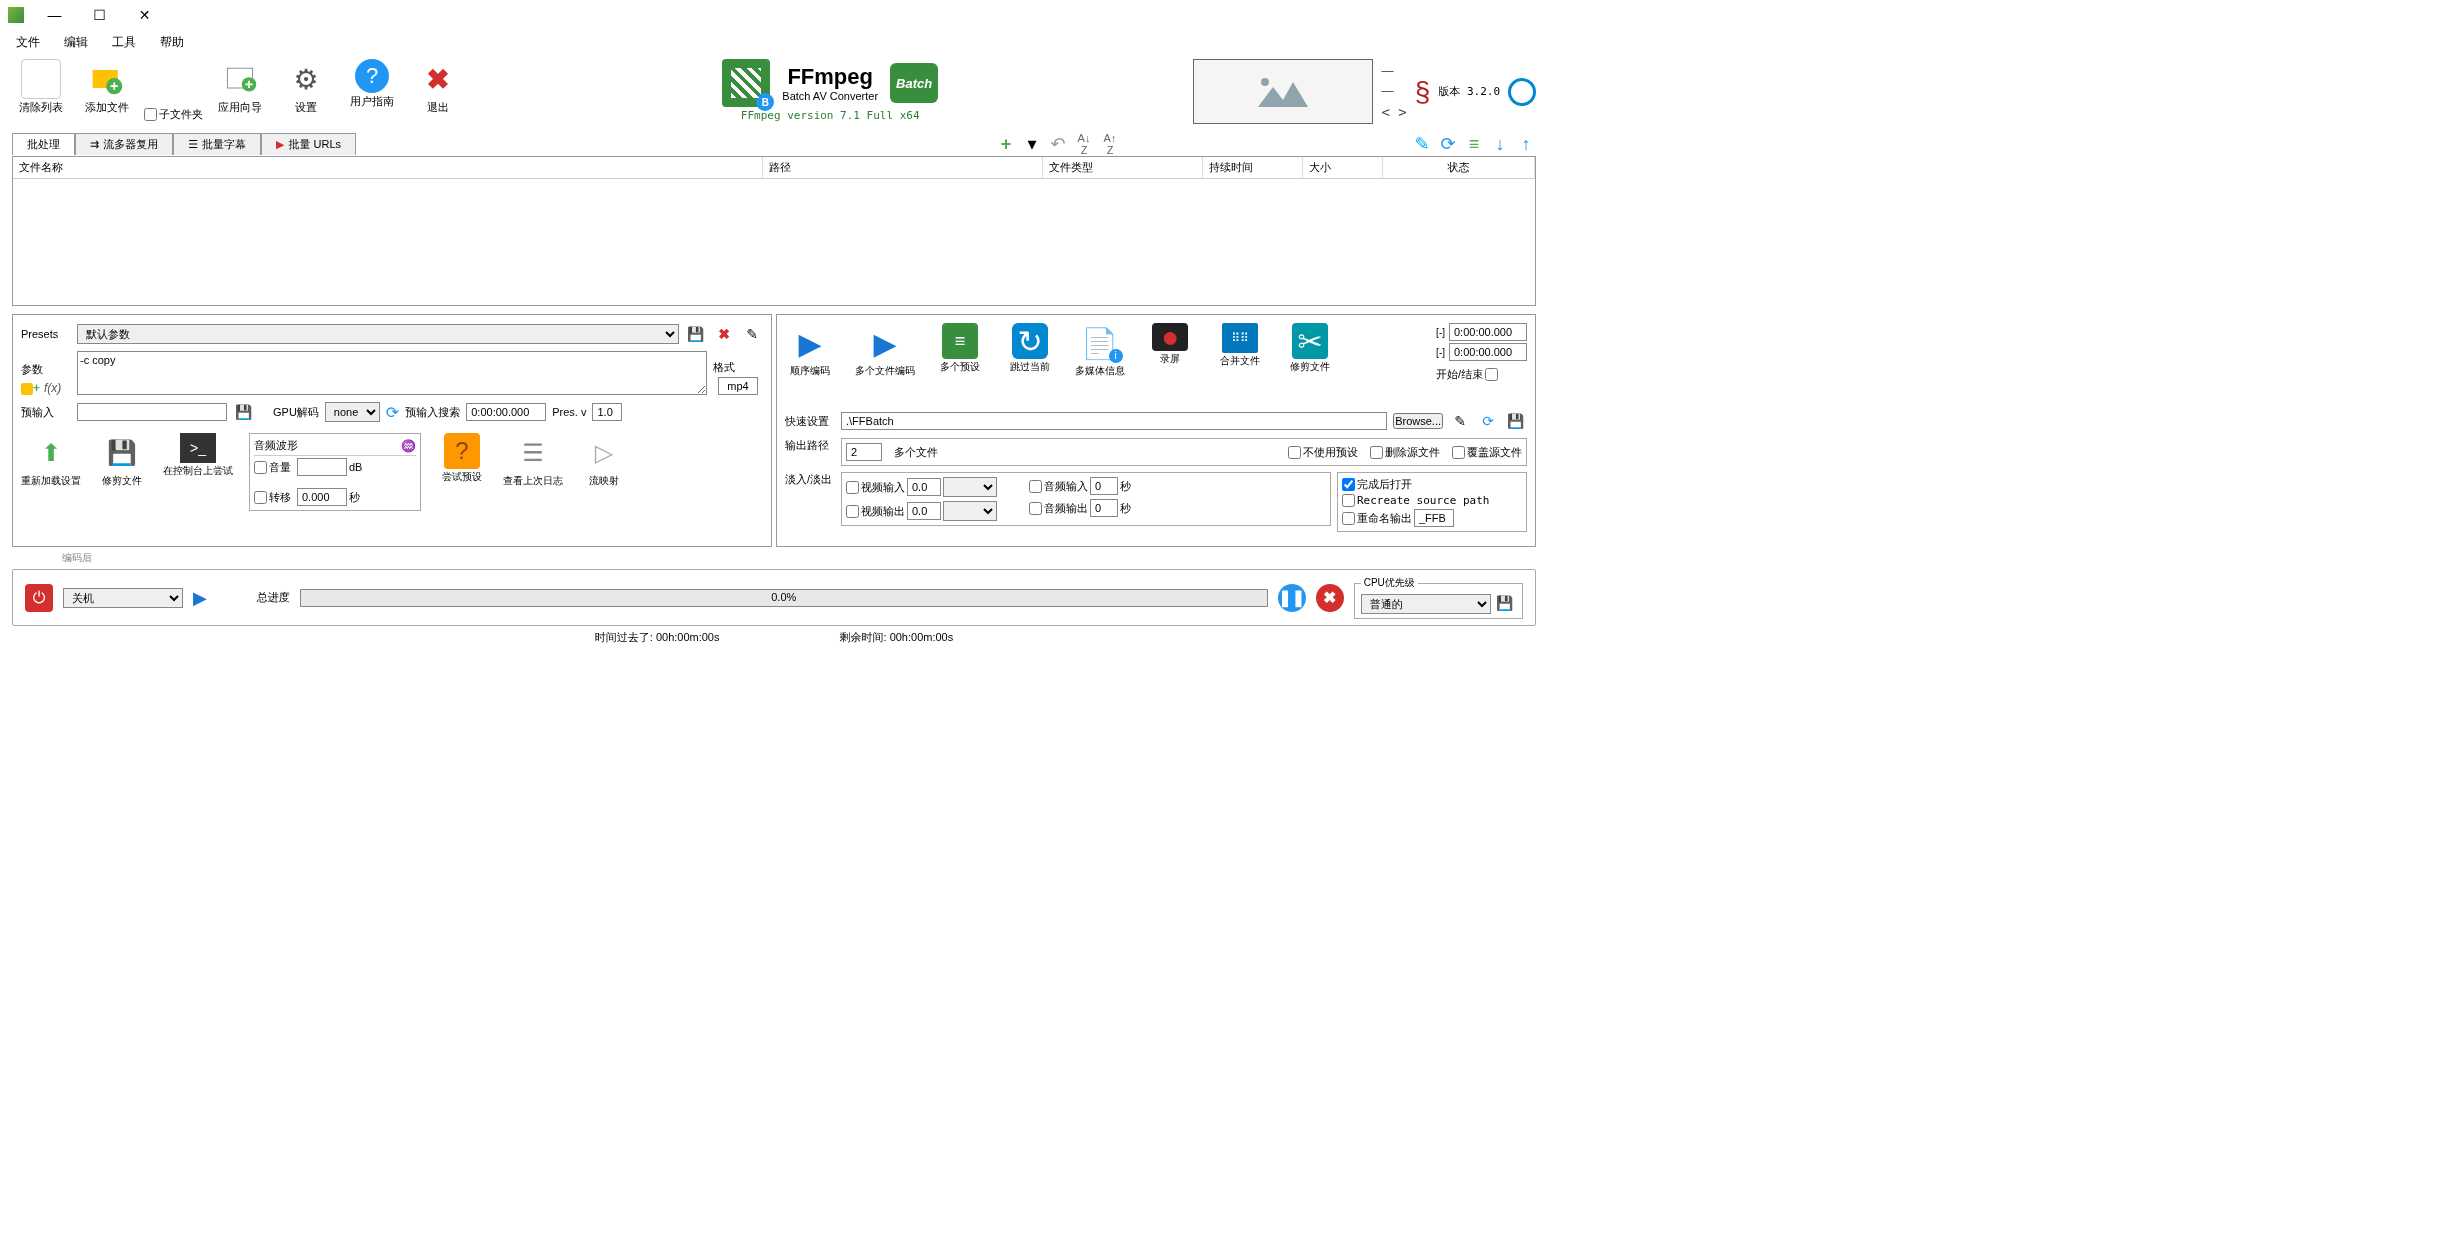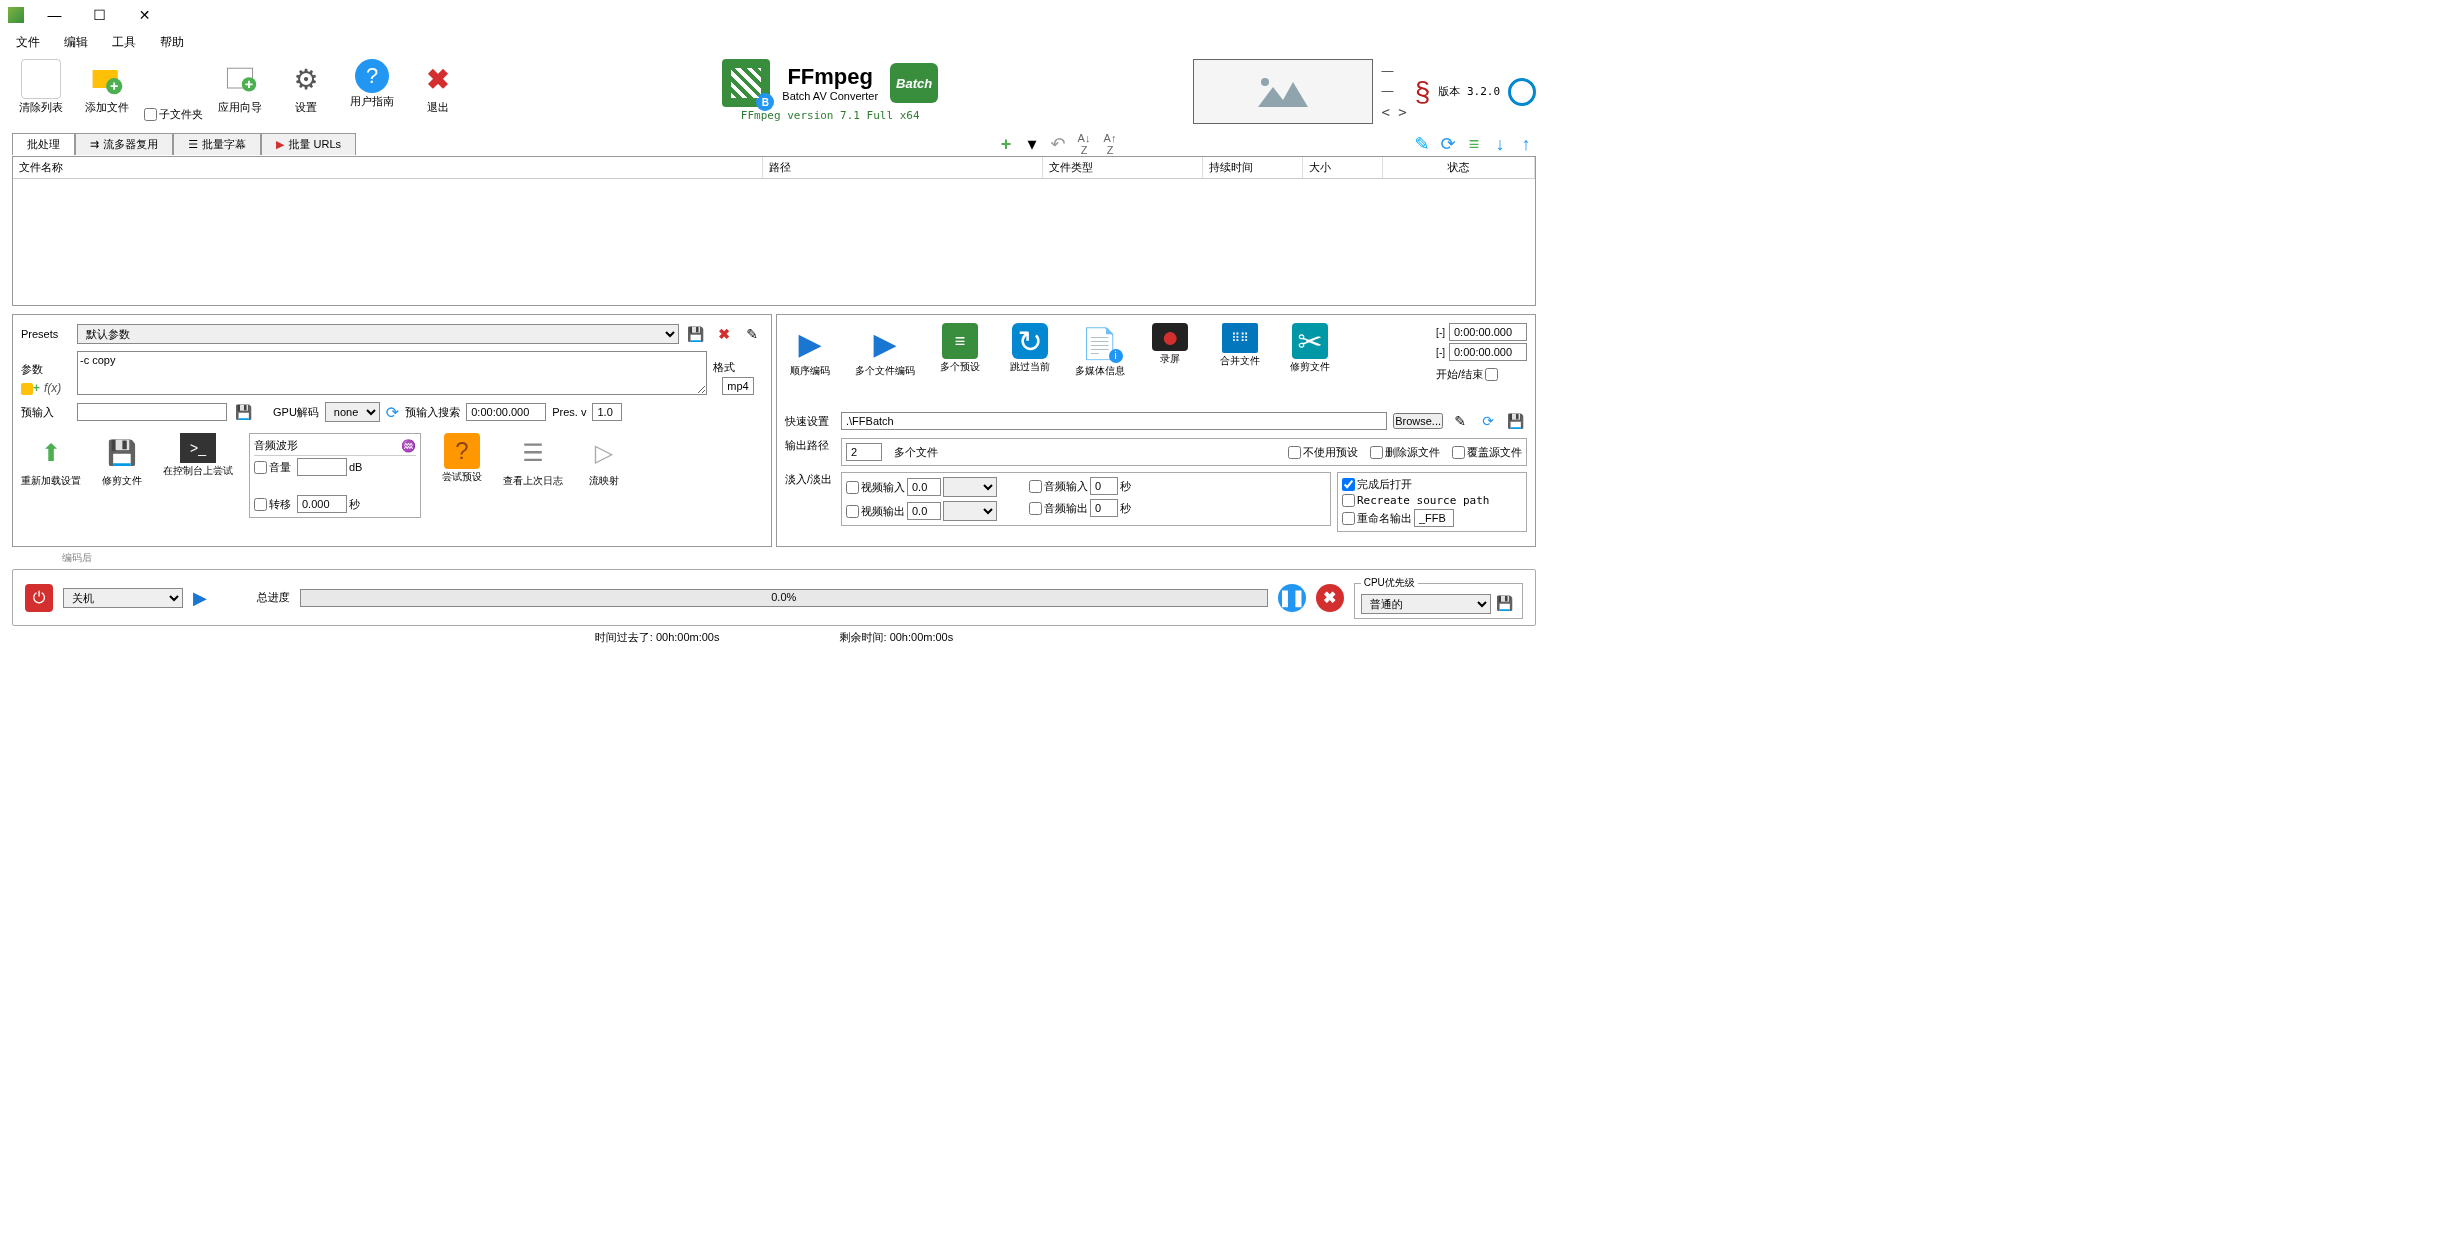--- a/index.html
+++ b/index.html
@@ -214,21 +214,21 @@
         <div style="min-width:50px">
           <div class="lbl">参数</div>
           <div style="display:flex;gap:4px;margin-top:4px">
             <span><span class="float-ico"></span><span style="color:#4caf50;font-weight:bold">+</span></span>
             <span style="font-style:italic;color:#555">f(x)</span>
           </div>
         </div>
         <textarea style="flex: 1 1 0%; height: 44px; border: 1px solid rgb(136, 136, 136); font-size: 11px; padding: 2px;">-c copy</textarea>
         <div style="display:flex;flex-direction:column;align-items:center;gap:2px">
           <span class="lbl">格式</span>
-          <input type="text" style="width: 32px; text-align: center;" value="mp4">
+          <input type="text" style="width: 40px; text-align: center;" value="mp4">
         </div>
       </div>
       <div class="form-row">
         <span class="lbl">预输入</span>
         <input type="text" style="width: 150px;">
         <span class="btn-ico">💾</span>
         <span class="lbl" style="min-width:auto;margin-left:12px">GPU解码</span>
         <select><option>none</option></select>
         <span style="color:#2196f3;font-size:16px">⟳</span>
         <span class="lbl" style="min-width:auto">预输入搜索</span>
@@ -253,21 +253,21 @@
           <div style="display:flex;justify-content:space-between;align-items:center;border-bottom:1px solid #ccc;padding-bottom:2px;margin-bottom:2px">
             <span style="font-size:11px">音频波形</span>
             <span>♒</span>
           </div>
           <label class="chk-inline">
               <input type="checkbox" style="">
               <span>音量</span>
               <input type="text" style="width: 50px; margin-left: 4px;">
               <span>dB</span>
             </label>
-          <label class="chk-inline" style="margin-top:19px">
+          <label class="chk-inline" style="margin-top:12px">
               <input type="checkbox" style="">
               <span>转移</span>
               <input type="text" style="width: 50px; margin-left: 4px;" value="0.000">
               <span>秒</span>
             </label>
         </div>
         <div class="small-btn">
             <div class="ico" style="background:#ff9800;color:#8b4513;border-radius:4px;width:36px;height:36px">?</div>
             <div class="lbl">尝试预设</div>
           </div>

